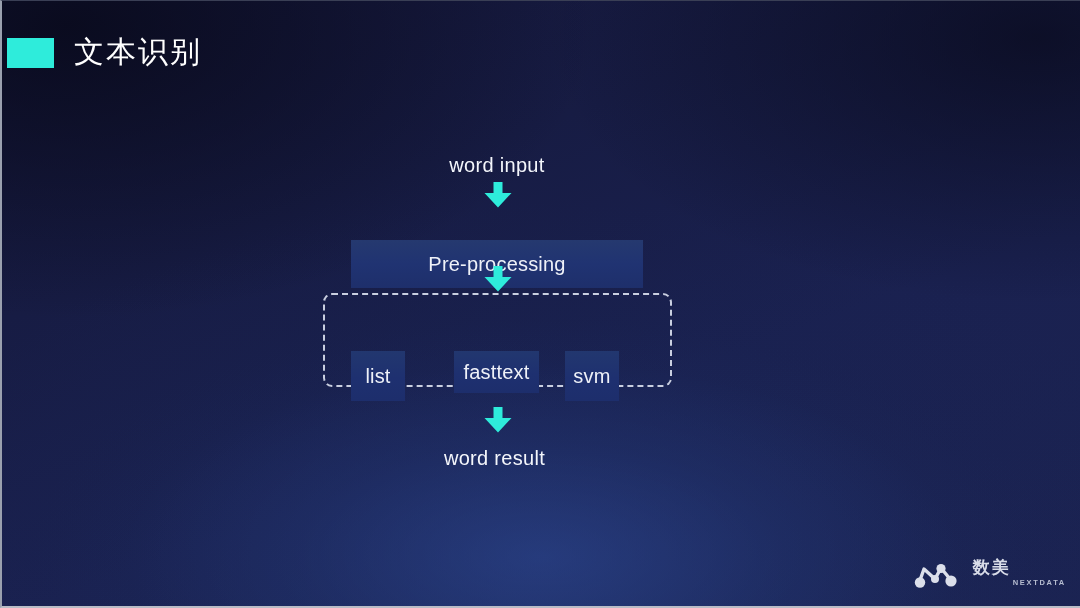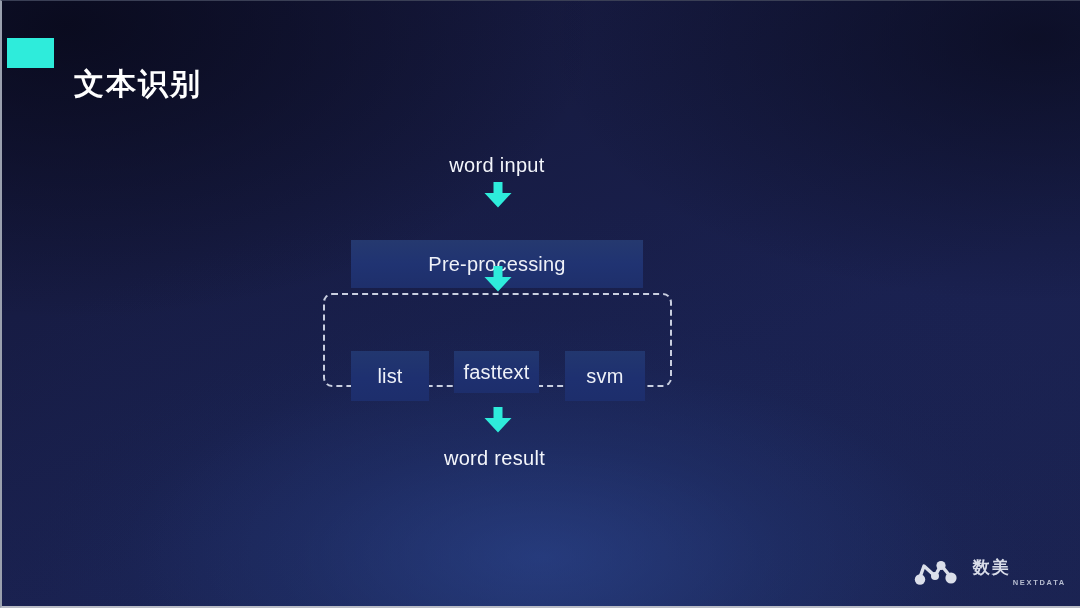--- a/index.html
+++ b/index.html
@@ -55,26 +55,25 @@
   #accent-bar {
     position: absolute;
     left: 5px; top: 37px;
     width: 47px; height: 30px;
     background: #2eecdb;
   }
   #page-title {
     position: absolute;
     left: 72px; top: 31px;
     font-size: 30px;
-    font-weight: bold;
+    font-weight: normal;
     color: #ffffff;
     letter-spacing: 2px;
     line-height: 40px;
     white-space: nowrap;
-    margin-top: 32px;
   }
 
   
   #flow {
     position: absolute;
     left: 0; top: 0;
     width: 1080px; height: 608px;
     z-index: 2;
   }
 
@@ -128,30 +127,30 @@
   }
 
   #group-dashed {
     position: absolute;
     left: 321px; top: 292px;
     width: 349px; height: 94px;
     border: 2px dashed #c9cfe0;
     border-radius: 9px;
   }
 
-  #box-list     { left: 349px; top: 318px; width: 78px;  height: 50px; }
+  #box-list     { left: 349px; top: 318px; width: 54px;  height: 50px; }
   #box-fasttext { left: 452px; top: 318px; width: 85px;  height: 42px; }
-  #box-svm      { left: 563px; top: 318px; width: 80px;  height: 50px; }
+  #box-svm      { left: 563px; top: 318px; width: 54px;  height: 50px; }
 
   
   #logo {
     position: absolute;
     right: 14px; bottom: 18px;
     display: flex;
-    align-items: flex-start;
+    align-items: flex-end;
     gap: 15px;
     z-index: 3;
     opacity: 0.92;
   }
   #logo-mark { width: 44px; height: 26px; display: block; }
   #logo-text { display: flex; flex-direction: column; align-items: flex-start; }
   #logo-name {
     color: #e9ecf5;
     font-size: 17px;
     font-weight: bold;

